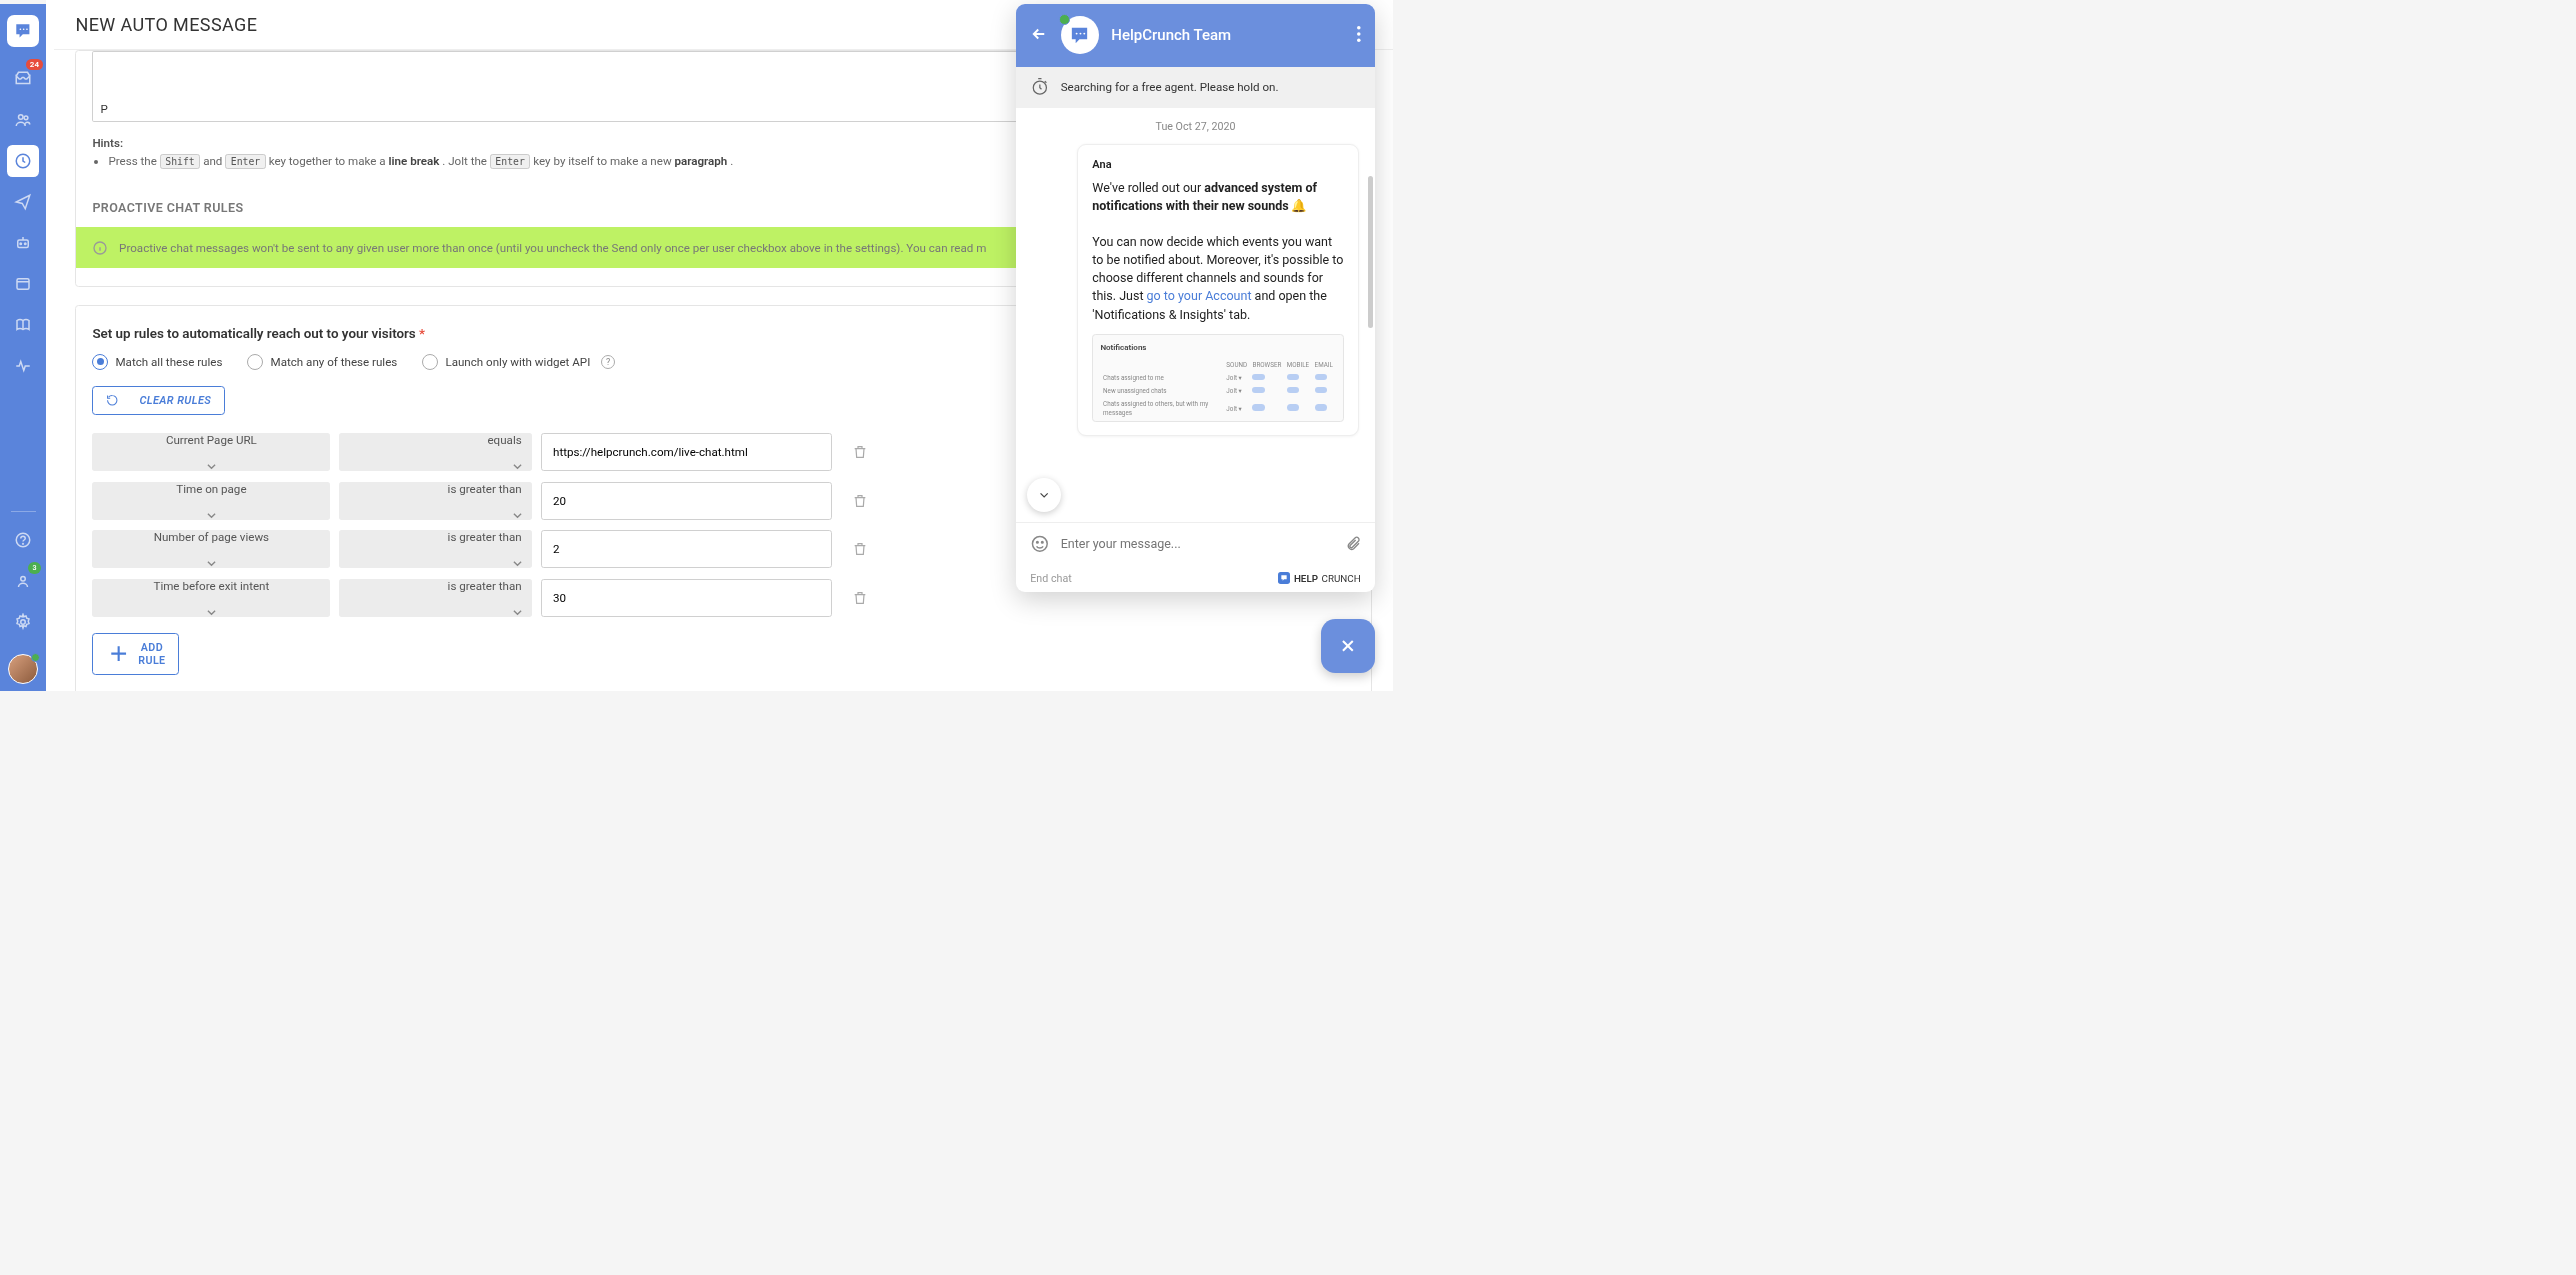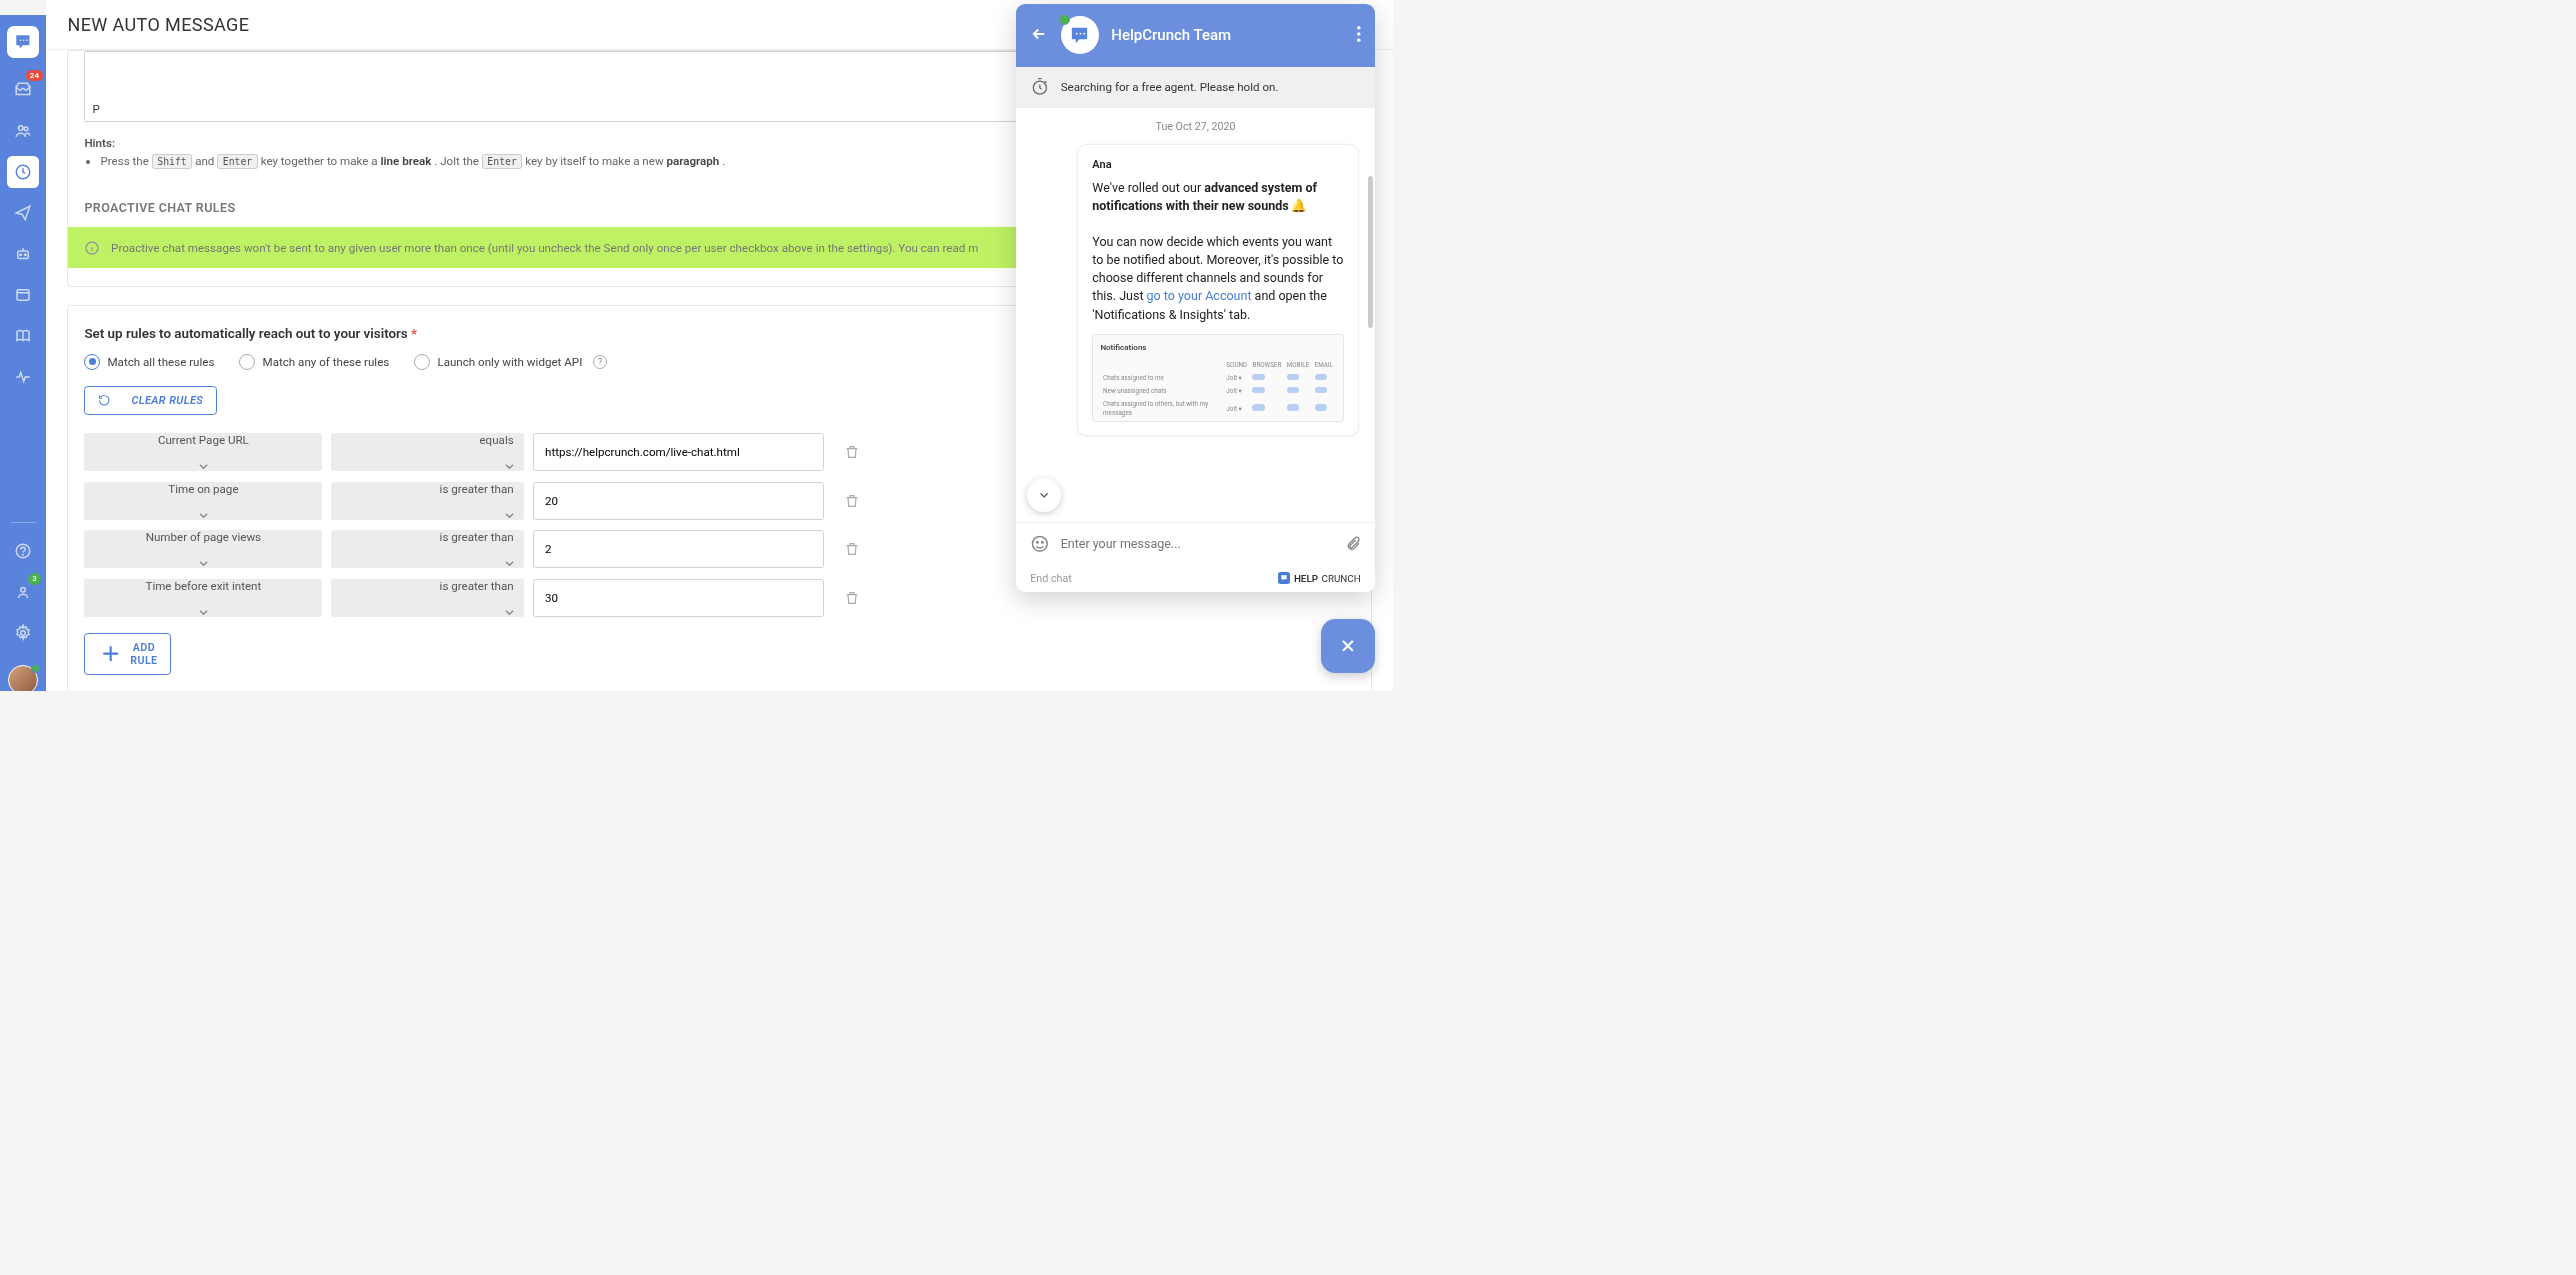--- a/index.html
+++ b/index.html
@@ -1,34 +1,34 @@
 <!DOCTYPE html>
 <html style="font-size:14.3px"><head>
 <meta charset="utf-8">
 <style>
 * { margin:0; padding:0; box-sizing:border-box; font-family:-apple-system,BlinkMacSystemFont,"Segoe UI",Roboto,sans-serif; }
 body { background:#f5f5f5; overflow:hidden; width:1393px; height:691px; position:relative; }
 
 
-.sidebar { position:absolute; left:0; top:15px; width:46px; height:100%; background:#5a84db; display:flex; flex-direction:column; align-items:center; padding-top:10.7px; gap:9px; }
+.sidebar { position:absolute; left:0; top:4px; width:46px; height:100%; background:#5a84db; display:flex; flex-direction:column; align-items:center; padding-top:10.7px; gap:9px; }
 .sidebar-item { width:32px; height:32px; display:flex; align-items:center; justify-content:center; border-radius:5.4px; cursor:pointer; position:relative; color:#cdd9f3; }
 .sidebar-item.active { background:#fff; color:#5a84db; }
 .sidebar-item svg { width:18px; height:18px; }
 .sidebar-logo { width:32px; height:32px; background:#fff; border-radius:7.1px; display:flex; align-items:center; justify-content:center; margin-bottom:7.1px; }
 .sidebar-logo svg { width:19.7px; height:19.7px; }
 .badge { position:absolute; top:-3.6px; right:-3.6px; background:#e74c3c; color:#fff; font-size:8px; padding:0.9px 3.6px; border-radius:7.1px; font-weight:600; }
 .sidebar-spacer { flex:1; }
 .sidebar-divider { width:25px; height:0.9px; background:rgba(255,255,255,0.3); margin:3.6px 0; }
 .avatar-wrap { position:relative; }
 .avatar { width:30px; height:30px; border-radius:50%; background:linear-gradient(135deg,#d8a07e,#8b5a3c); border:1.8px solid #fff; }
 .avatar-dot { position:absolute; top:-1.8px; right:-1.8px; width:9px; height:9px; background:#4caf50; border:1.8px solid #5a84db; border-radius:50%; }
 .team-dot { position:absolute; top:-3.6px; right:-1.8px; width:12.5px; height:12.5px; background:#4caf50; border-radius:50%; color:#fff; font-size:7.1px; display:flex; align-items:center; justify-content:center; font-weight:600; }
 
 
-.main { position:absolute; left:46px; top:0; right:0; bottom:0; background:#fff; overflow:hidden; }
+.main { position:absolute; left:46px; top:0; right:0; bottom:0; background:#fff; overflow:hidden;padding-left:8px; }
 .header { height:50px; padding:0 21.4px; display:flex; align-items:center; justify-content:space-between; border-bottom:0.9px solid #eee; }
 .page-title { font-size:18px; font-weight:400; color:#333; letter-spacing:0.4px; }
 .save-btn { background:#cdd9f3; color:#fff; border:none; padding:9px 16px; font-size:11.6px; font-weight:600; border-radius:3.6px; cursor:pointer; display:flex; align-items:center; gap:7.1px; letter-spacing:0.4px; }
 .save-btn svg { width:12.5px; height:12.5px; }
 
 .content { padding:0 21.4px 21.4px; height:calc(100% - 50px); overflow-y:auto; }
 .panel { border:0.9px solid #e5e5e5; border-radius:3.6px; margin-top:0; background:#fff; }
 .textarea-wrap { padding:0 16px 5.4px; }
 .textarea-box { width:100%; height:71px; border:0.9px solid #d0d0d0; border-radius:1.8px; padding:7.1px; font-size:11.6px; resize:both; position:relative; }
 .textarea-box .p-text { position:absolute; bottom:5.4px; left:7.1px; color:#333; font-size:11.6px; }

